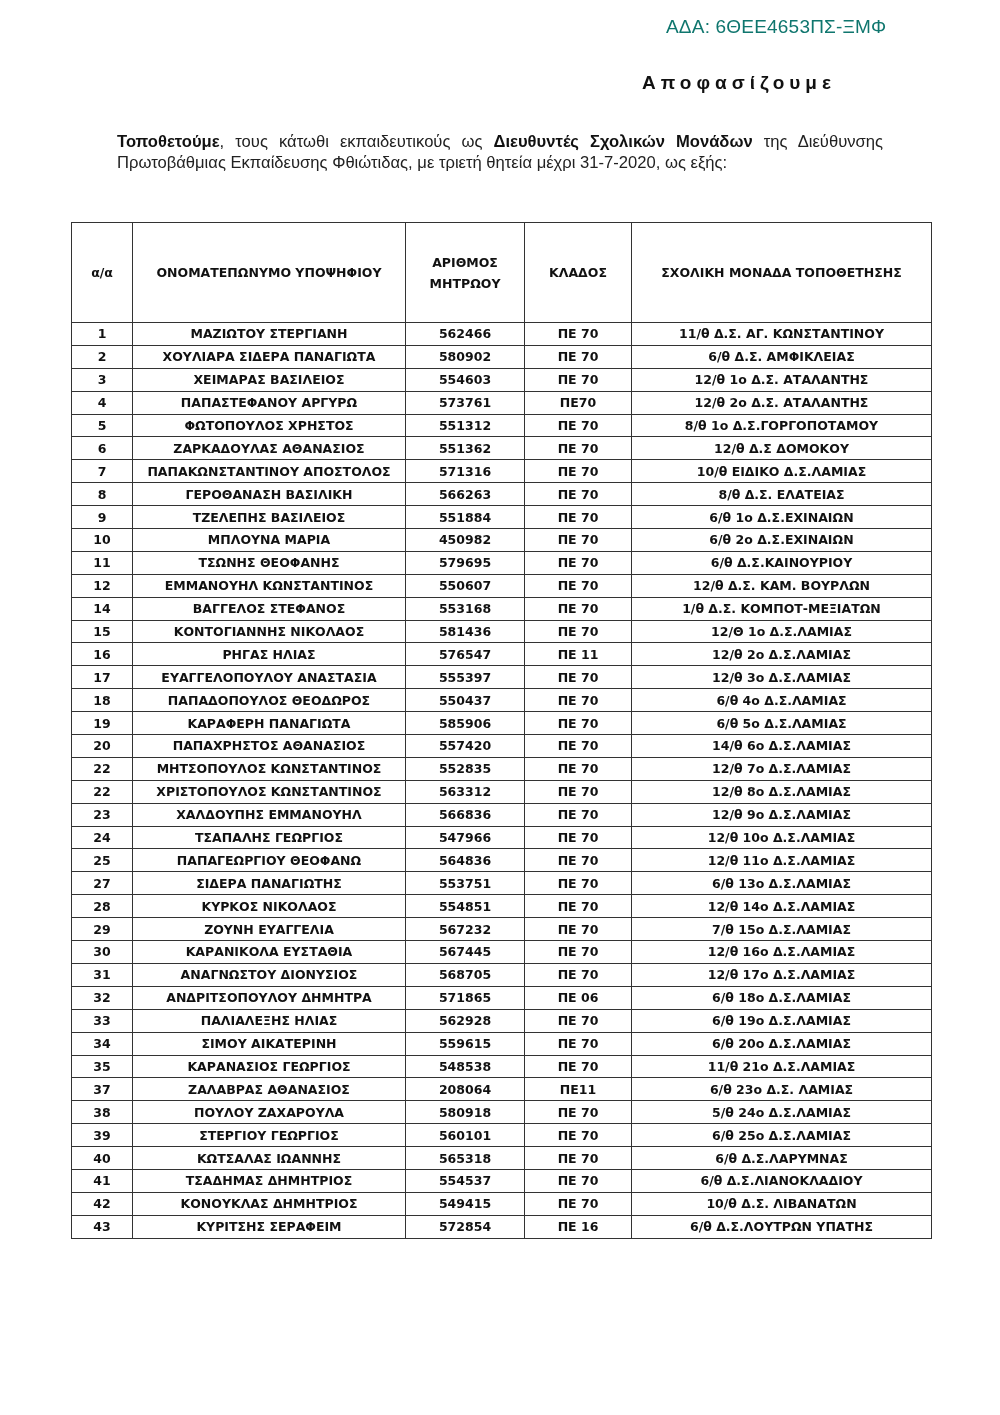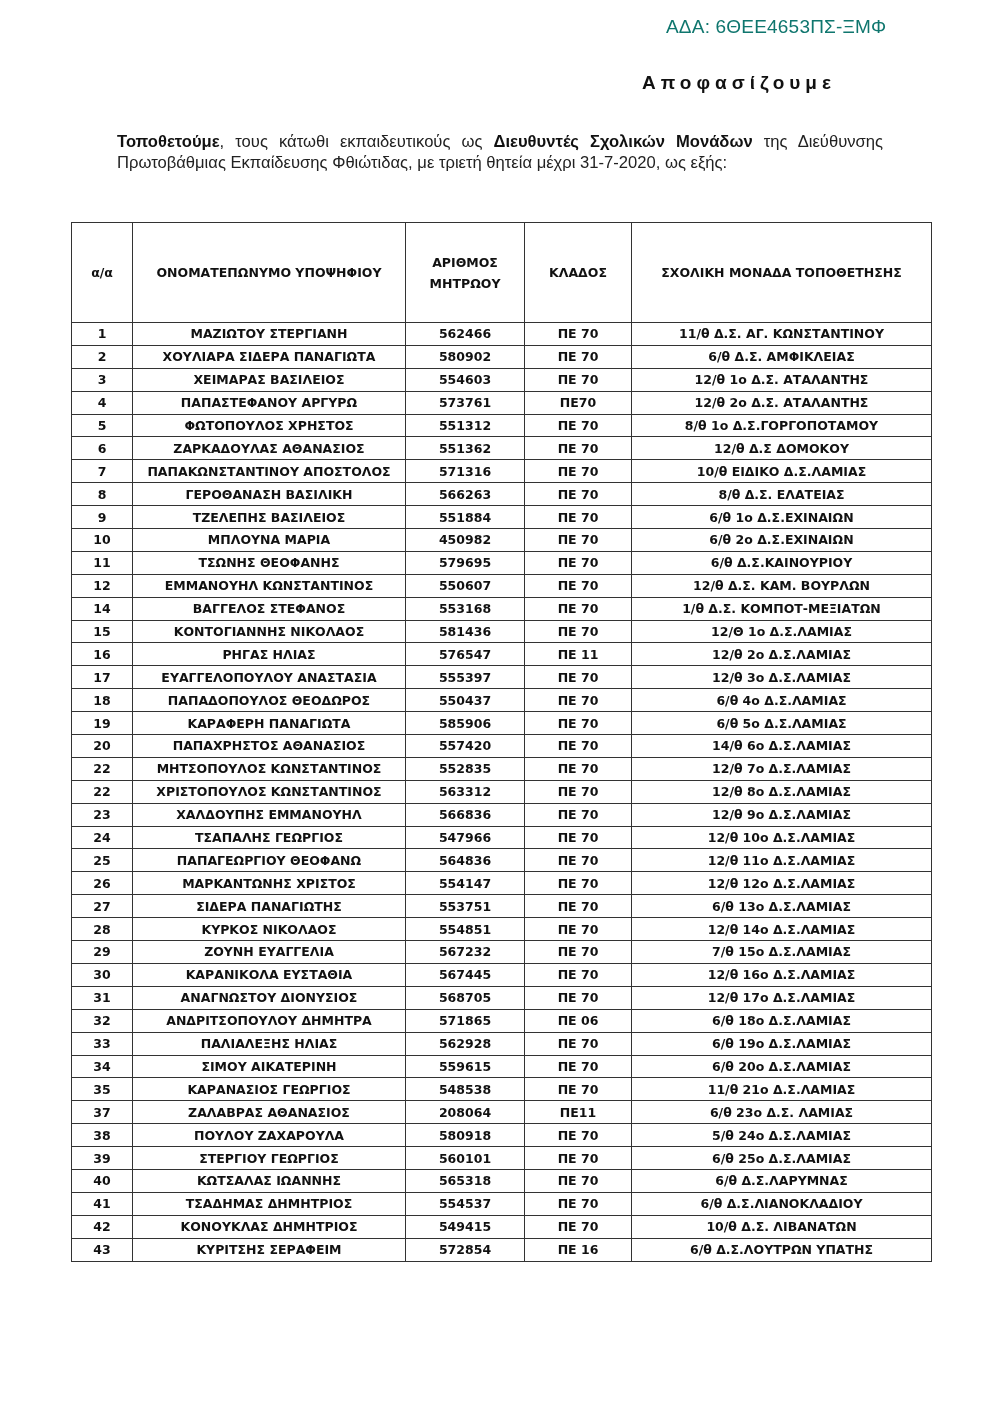--- a/index.html
+++ b/index.html
@@ -204,27 +204,20 @@
         <td>12/θ 10ο Δ.Σ.ΛΑΜΙΑΣ</td>
       </tr>
       <tr>
         <td>25</td>
         <td>ΠΑΠΑΓΕΩΡΓΙΟΥ ΘΕΟΦΑΝΩ</td>
         <td>564836</td>
         <td>ΠΕ 70</td>
         <td>12/θ 11ο Δ.Σ.ΛΑΜΙΑΣ</td>
       </tr>
       <tr>
-        <td>26</td>
-        <td>ΜΑΡΚΑΝΤΩΝΗΣ ΧΡΙΣΤΟΣ</td>
-        <td>554147</td>
-        <td>ΠΕ 70</td>
-        <td>12/θ 12ο Δ.Σ.ΛΑΜΙΑΣ</td>
-      </tr>
-      <tr>
         <td>27</td>
         <td>ΣΙΔΕΡΑ ΠΑΝΑΓΙΩΤΗΣ</td>
         <td>553751</td>
         <td>ΠΕ 70</td>
         <td>6/θ 13ο Δ.Σ.ΛΑΜΙΑΣ</td>
       </tr>
       <tr>
         <td>28</td>
         <td>ΚΥΡΚΟΣ ΝΙΚΟΛΑΟΣ</td>
         <td>554851</td>

